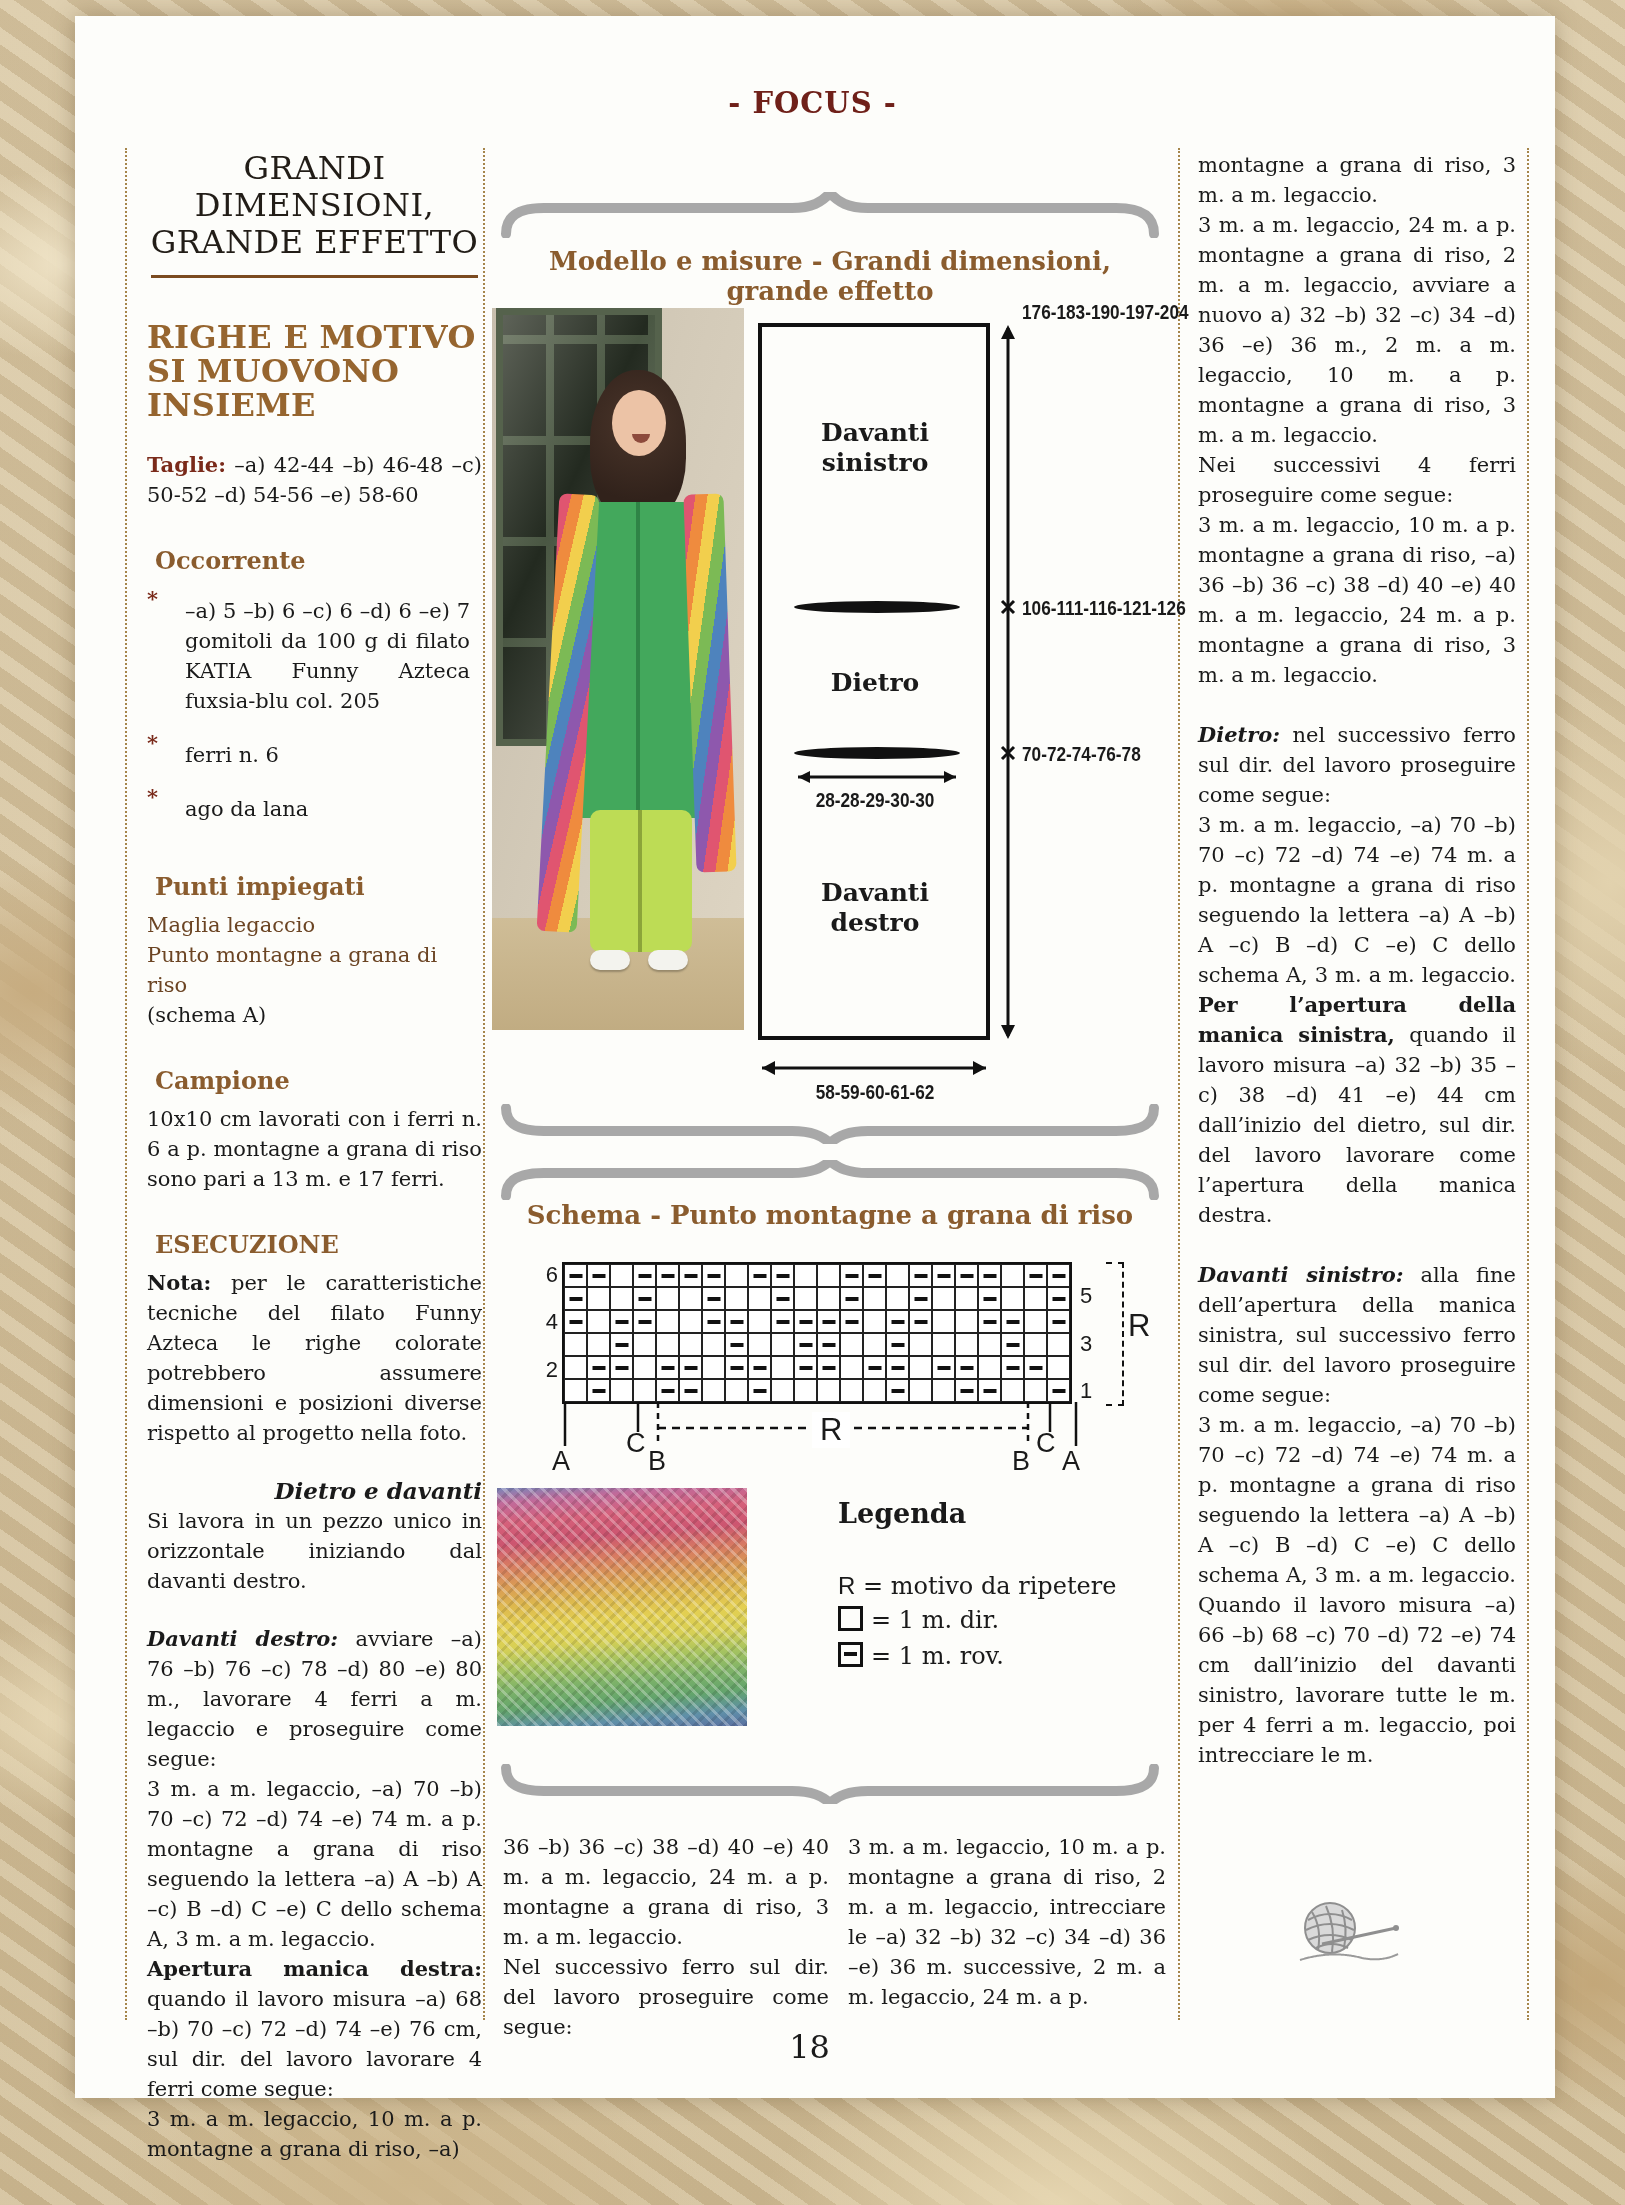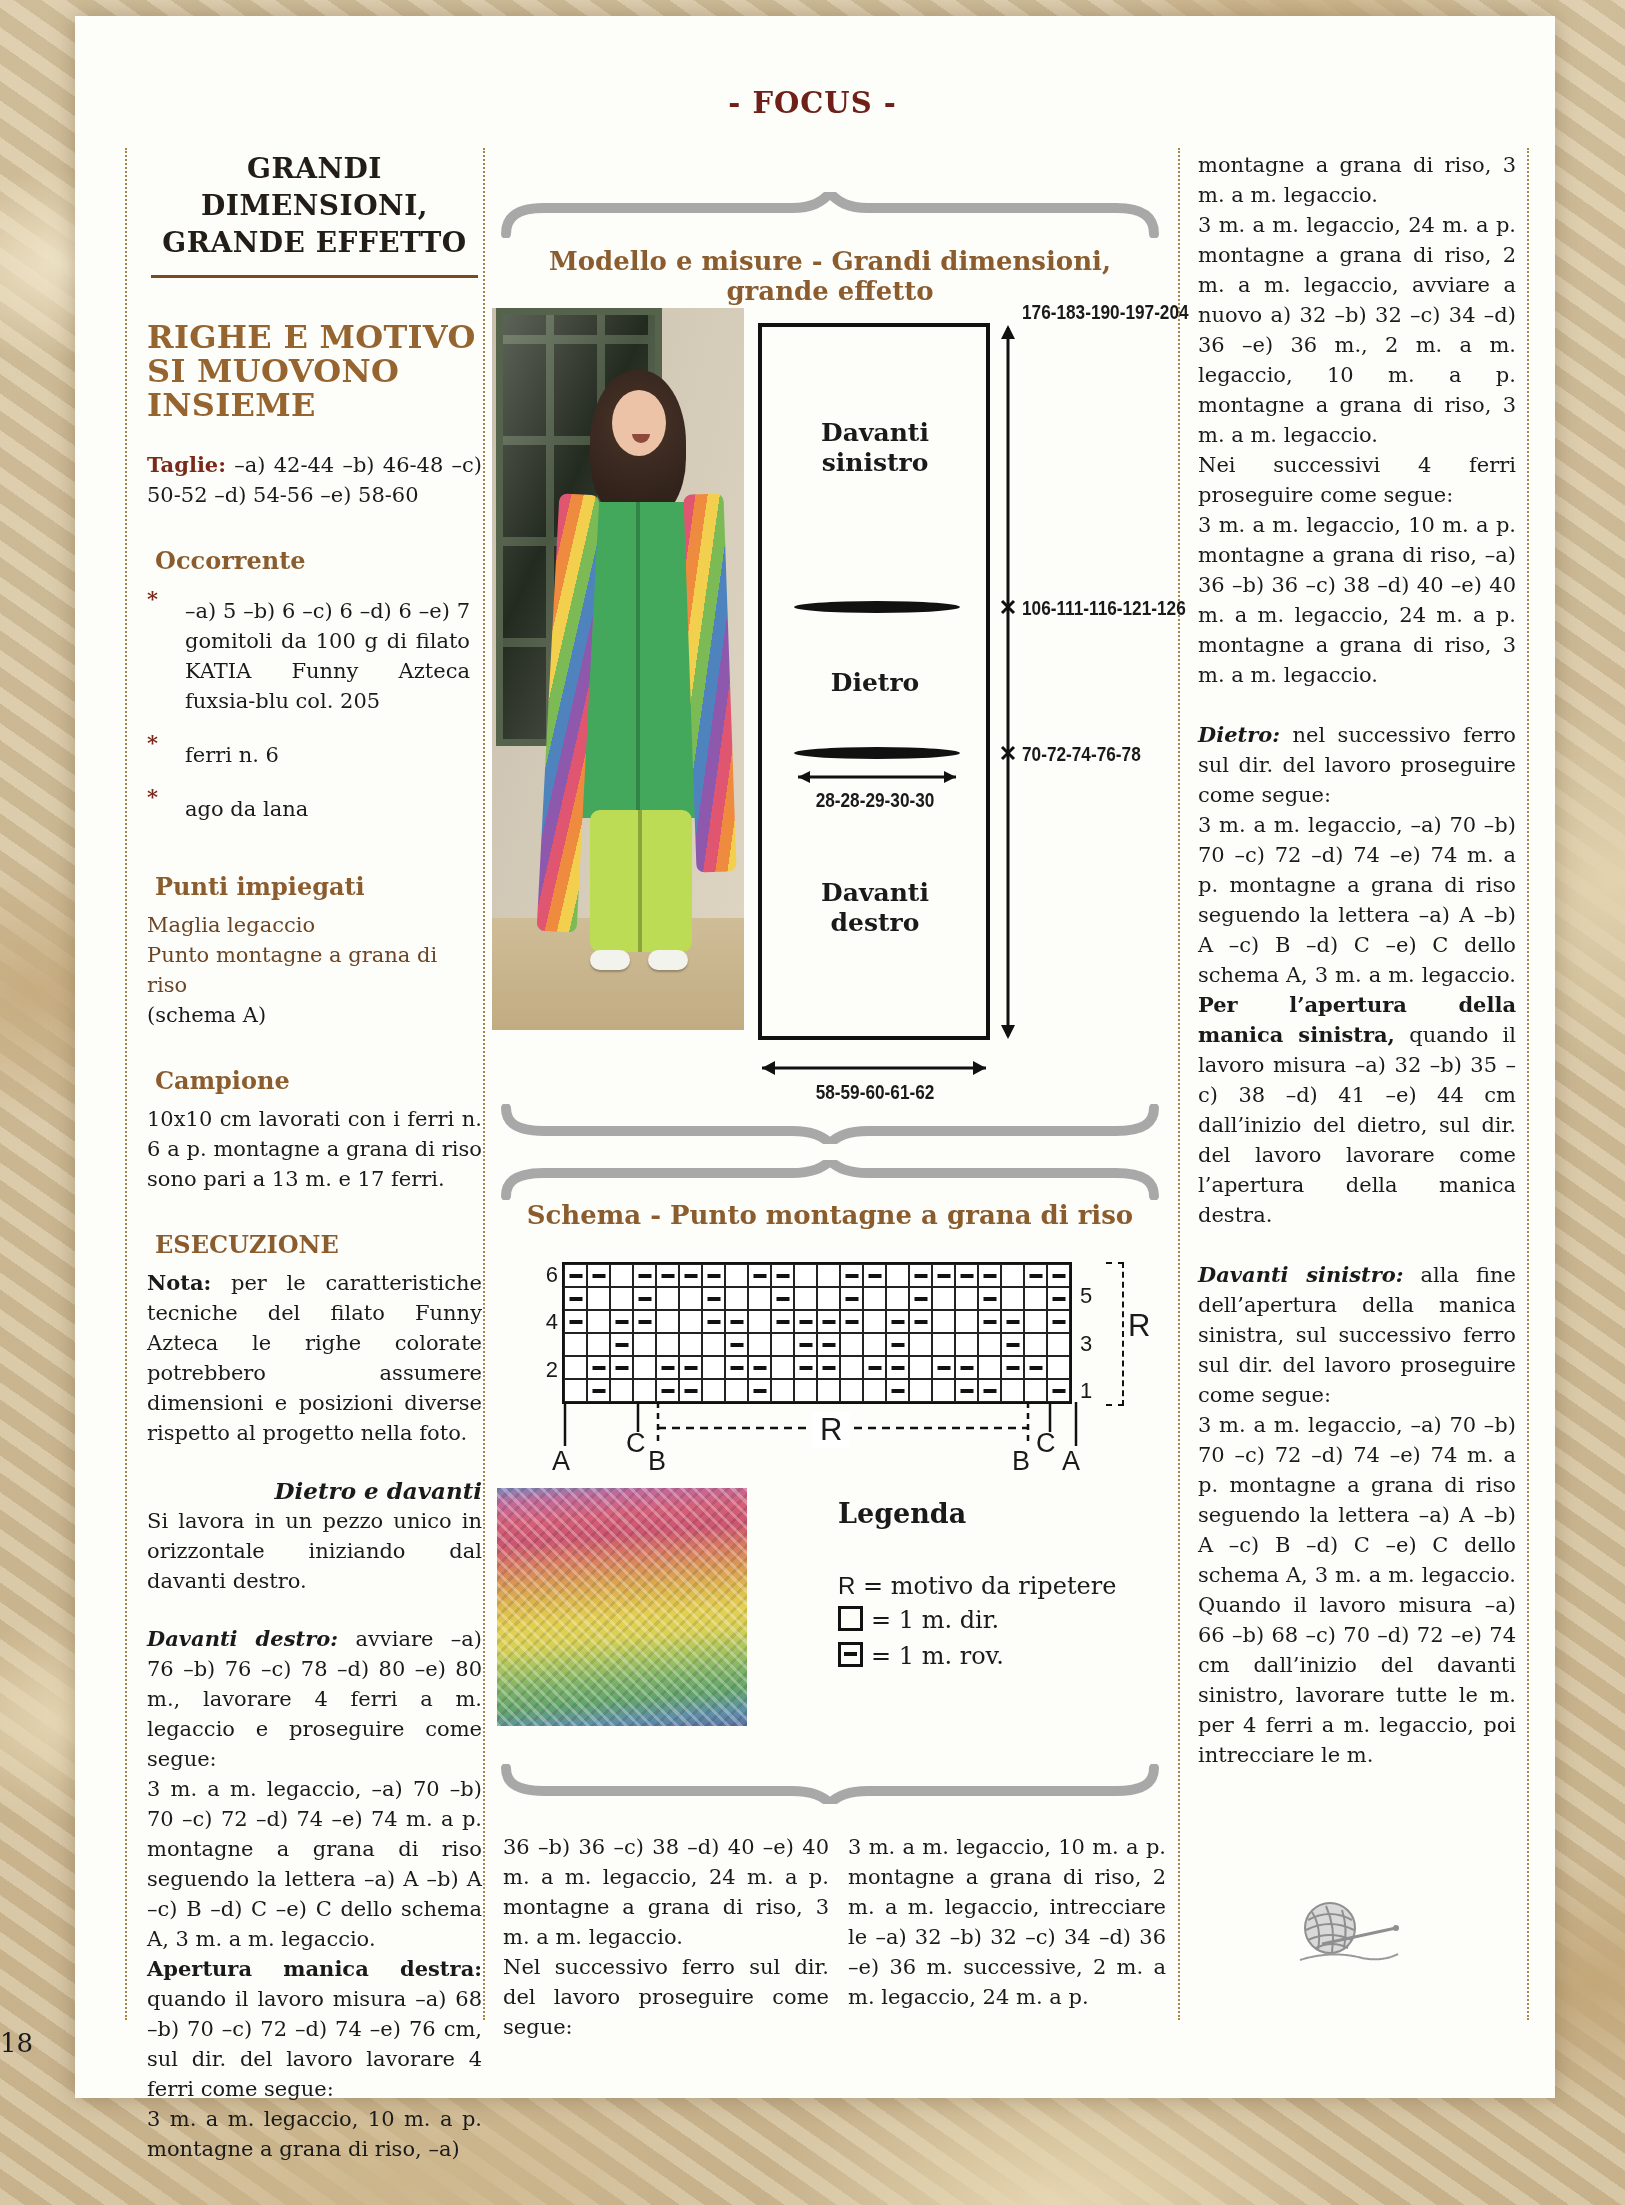--- a/index.html
+++ b/index.html
@@ -18,21 +18,21 @@
       linear-gradient(#d8c6a2,#cfbb94);}
   .page{position:absolute;left:75px;top:16px;width:1480px;height:2082px;background:#fdfdfa;
     box-shadow:0 0 22px rgba(90,70,40,.35);}
   .dotline{position:absolute;top:148px;height:1872px;width:0;border-left:2px dotted #a5854a;}
   .focus{position:absolute;top:86px;left:0;width:1625px;text-align:center;
     font-weight:bold;font-size:29px;letter-spacing:1px;color:#6f2019;}
   
   .col{position:absolute;font-size:21px;line-height:30px;}
   .body{text-align:justify;margin:12px;}
   p.body{margin:0;}.gap14{height:14px}.gap28{height:28px}.gap30{height:30px}
-  .title{font-size:28px;line-height:37px;font-weight:bold;text-align:center;letter-spacing:.5px;color:#221d17;}
+  .title{font-size:32px;line-height:37px;font-weight:normal;text-align:center;letter-spacing:.5px;color:#221d17;}
   .title-rule{border-top:3px solid #7b4b20;margin:14px 4px 0 4px;}
   .subtitle{font-size:32px;line-height:34px;font-weight:bold;color:#96652f;letter-spacing:.3px;}
   .brownhead{font-size:24px;font-weight:bold;color:#8a5c2e;margin:8px;}
   .maroon{color:#7a2a1a;font-weight:bold;}
   .star{color:#7a2a1a;font-weight:bold;display:inline-block;width:26px;flex:0 0 26px;}
   .bullet{display:flex;}
   .italbrown{color:#6b4423;}
   .bi{font-weight:bold;font-style:italic;text-align:right;}
   
   .brace{position:absolute;left:500px;width:660px;}
@@ -89,21 +89,21 @@
   .legend-R{font-family:"Liberation Sans",sans-serif;font-size:24px;}
   .lbox{display:inline-block;width:19px;height:19px;border:3px solid #111;position:relative;
     vertical-align:-3px;margin-right:8px;}
   .lbox.purl::after{content:"";position:absolute;left:3px;top:7px;width:13px;height:4px;background:#111;}
   
   .swatch{position:absolute;left:497px;top:1488px;width:250px;height:238px;
     background:
       repeating-linear-gradient(45deg, rgba(255,255,255,.28) 0 3px, rgba(255,255,255,0) 3px 9px),
       repeating-linear-gradient(-45deg, rgba(0,0,0,.10) 0 3px, rgba(0,0,0,0) 3px 9px),
       linear-gradient(175deg,#7a86b8 0%,#c06a9a 6%,#d5607a 14%,#cc5570 22%,#d77a62 30%,#d99a55 38%,#ddb84e 46%,#e3cf52 54%,#d8d055 62%,#a8c45f 70%,#7fb368 78%,#63a46c 86%,#5f8fa8 94%,#5a6fa0 100%);}
-  .pagenum{position:absolute;left:0;top:2028px;width:1619px;font-size:26px;}
+  .pagenum{position:absolute;left:0;top:2028px;width:1619px;text-align:center;font-size:32px;}
   .yarnicon{position:absolute;left:1292px;top:1898px;}
 </style>
 </head>
 <body>
 
 <div class="stage">
   <div class="page"></div>
 
   <div class="focus">- FOCUS -</div>
 

